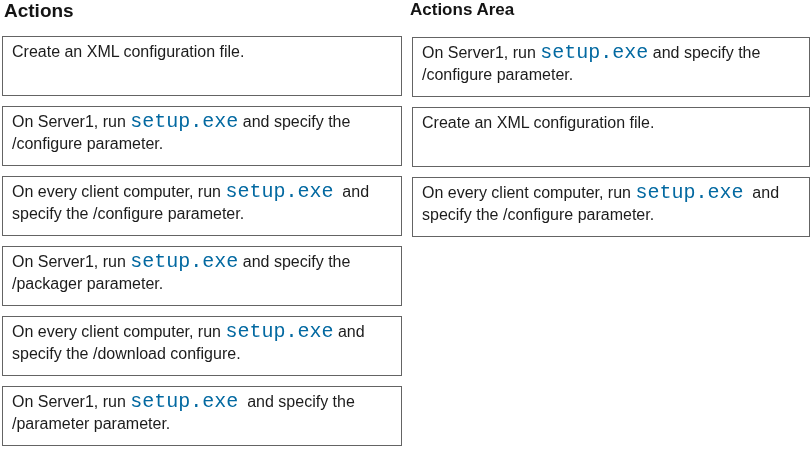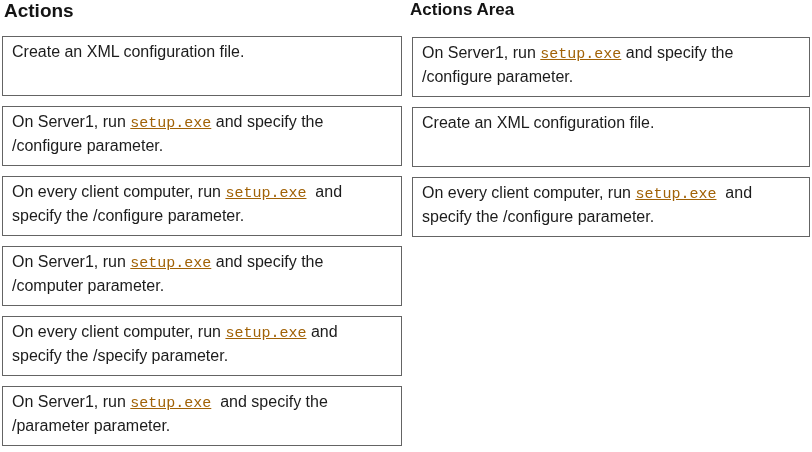--- a/index.html
+++ b/index.html
@@ -56,23 +56,22 @@
     cursor: move;
   }
   .line {
     font-size: 16px;
     line-height: 22px;
     color: #1c1c1c;
     white-space: pre-wrap;
   }
   .code {
     font-family: "Liberation Mono", "DejaVu Sans Mono", monospace;
-    font-size: 15px;
-    color: #a16207;
-    text-decoration: underline;
+    font-size: 20px;
+    color: #0369a1;
   }
 </style>
 </head>
 <body>
 
 <div id="stage">
 
   <div id="actions-title" class="panel-title">Actions</div>
 
   <div id="answer-title" class="panel-title">Actions Area</div>
@@ -84,25 +83,25 @@
       <div class="card">
         <div class="line"><span class="txt">On Server1, run </span><span class="code">setup.exe</span><span class="txt"> and specify the</span></div>
         <div class="line"><span class="txt">/configure parameter.</span></div>
       </div>
       <div class="card">
         <div class="line"><span class="txt">On every client computer, run </span><span class="code">setup.exe</span><span class="txt">  and</span></div>
         <div class="line"><span class="txt">specify the /configure parameter.</span></div>
       </div>
       <div class="card">
         <div class="line"><span class="txt">On Server1, run </span><span class="code">setup.exe</span><span class="txt"> and specify the</span></div>
-        <div class="line"><span class="txt">/computer parameter.</span></div>
+        <div class="line"><span class="txt">/packager parameter.</span></div>
       </div>
       <div class="card">
         <div class="line"><span class="txt">On every client computer, run </span><span class="code">setup.exe</span><span class="txt"> and</span></div>
-        <div class="line"><span class="txt">specify the /specify parameter.</span></div>
+        <div class="line"><span class="txt">specify the /download configure.</span></div>
       </div>
       <div class="card">
         <div class="line"><span class="txt">On Server1, run </span><span class="code">setup.exe</span><span class="txt">  and specify the</span></div>
         <div class="line"><span class="txt">/parameter parameter.</span></div>
       </div>
     </div>
 
   <div id="answer-col" class="col">
       <div class="card">
         <div class="line"><span class="txt">On Server1, run </span><span class="code">setup.exe</span><span class="txt"> and specify the</span></div>

